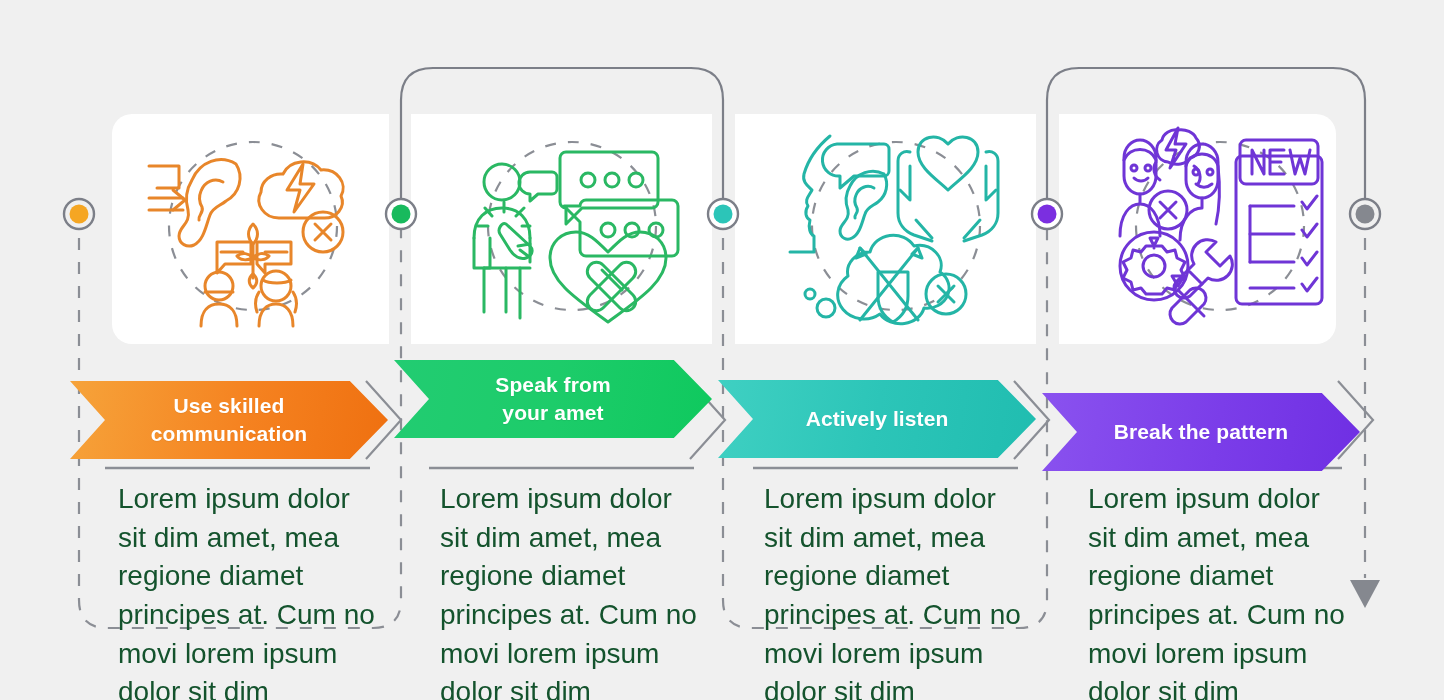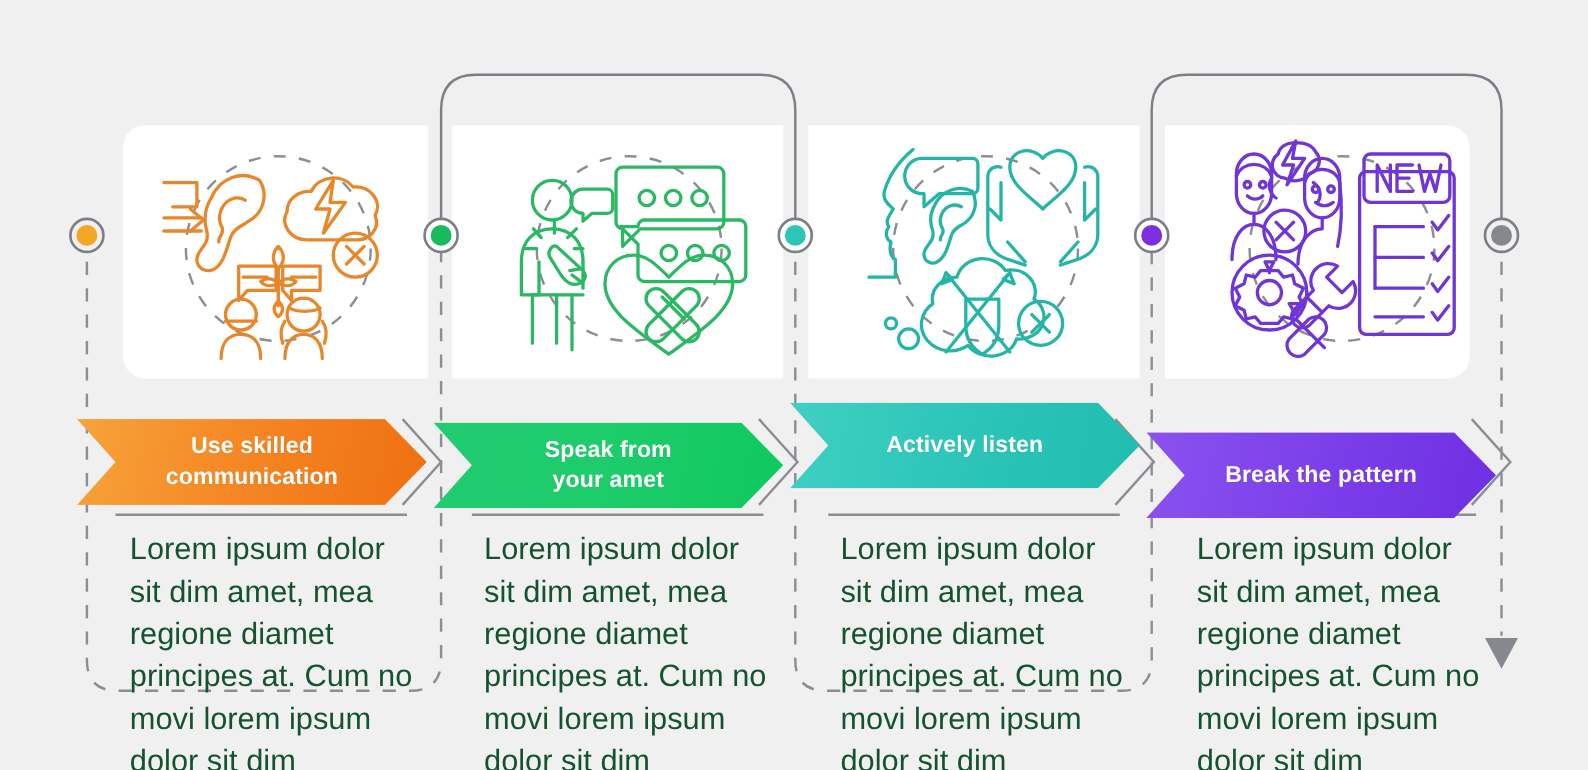--- a/index.html
+++ b/index.html
@@ -31,24 +31,24 @@
     display:flex;align-items:center;justify-content:center;
     text-align:center;color:#ffffff;
     font-weight:bold;font-size:21px;line-height:1.33;
     letter-spacing:.1px;
   }
   .banner span{display:block;padding:0 16px;text-shadow:0 1px 1px rgba(0,0,0,.06);}
 
   .b1{left:70px;width:318px;top:381px;
       background:linear-gradient(100deg,#f6a33a 0%,#f58220 55%,#ef7010 100%);
       clip-path:polygon(0 0, 88% 0, 100% 50%, 88% 100%, 0 100%, 11% 50%);align-items:center;}
-  .b2{left:394px;width:318px;top:384px;
+  .b2{left:394px;width:318px;top:360px;
       background:linear-gradient(100deg,#22cc72 0%,#1dcc6a 50%,#0fc95e 100%);
       clip-path:polygon(0 0, 88% 0, 100% 50%, 88% 100%, 0 100%, 11% 50%);}
-  .b3{left:718px;width:318px;top:366px;
+  .b3{left:718px;width:318px;top:380px;
       background:linear-gradient(100deg,#3fd0c2 0%,#2cc5b8 50%,#20bdb0 100%);
       clip-path:polygon(0 0, 88% 0, 100% 50%, 88% 100%, 0 100%, 11% 50%);}
   .b4{left:1042px;width:318px;top:381px;
       background:linear-gradient(100deg,#8a52ef 0%,#7b3de9 55%,#6f2fe3 100%);
       clip-path:polygon(0 0, 88% 0, 100% 50%, 88% 100%, 0 100%, 11% 50%);margin-top:12px;}
 
   
   .body-text{
     position:absolute;top:480px;width:262px;
     color:#14532d;font-size:28px;line-height:1.38;

